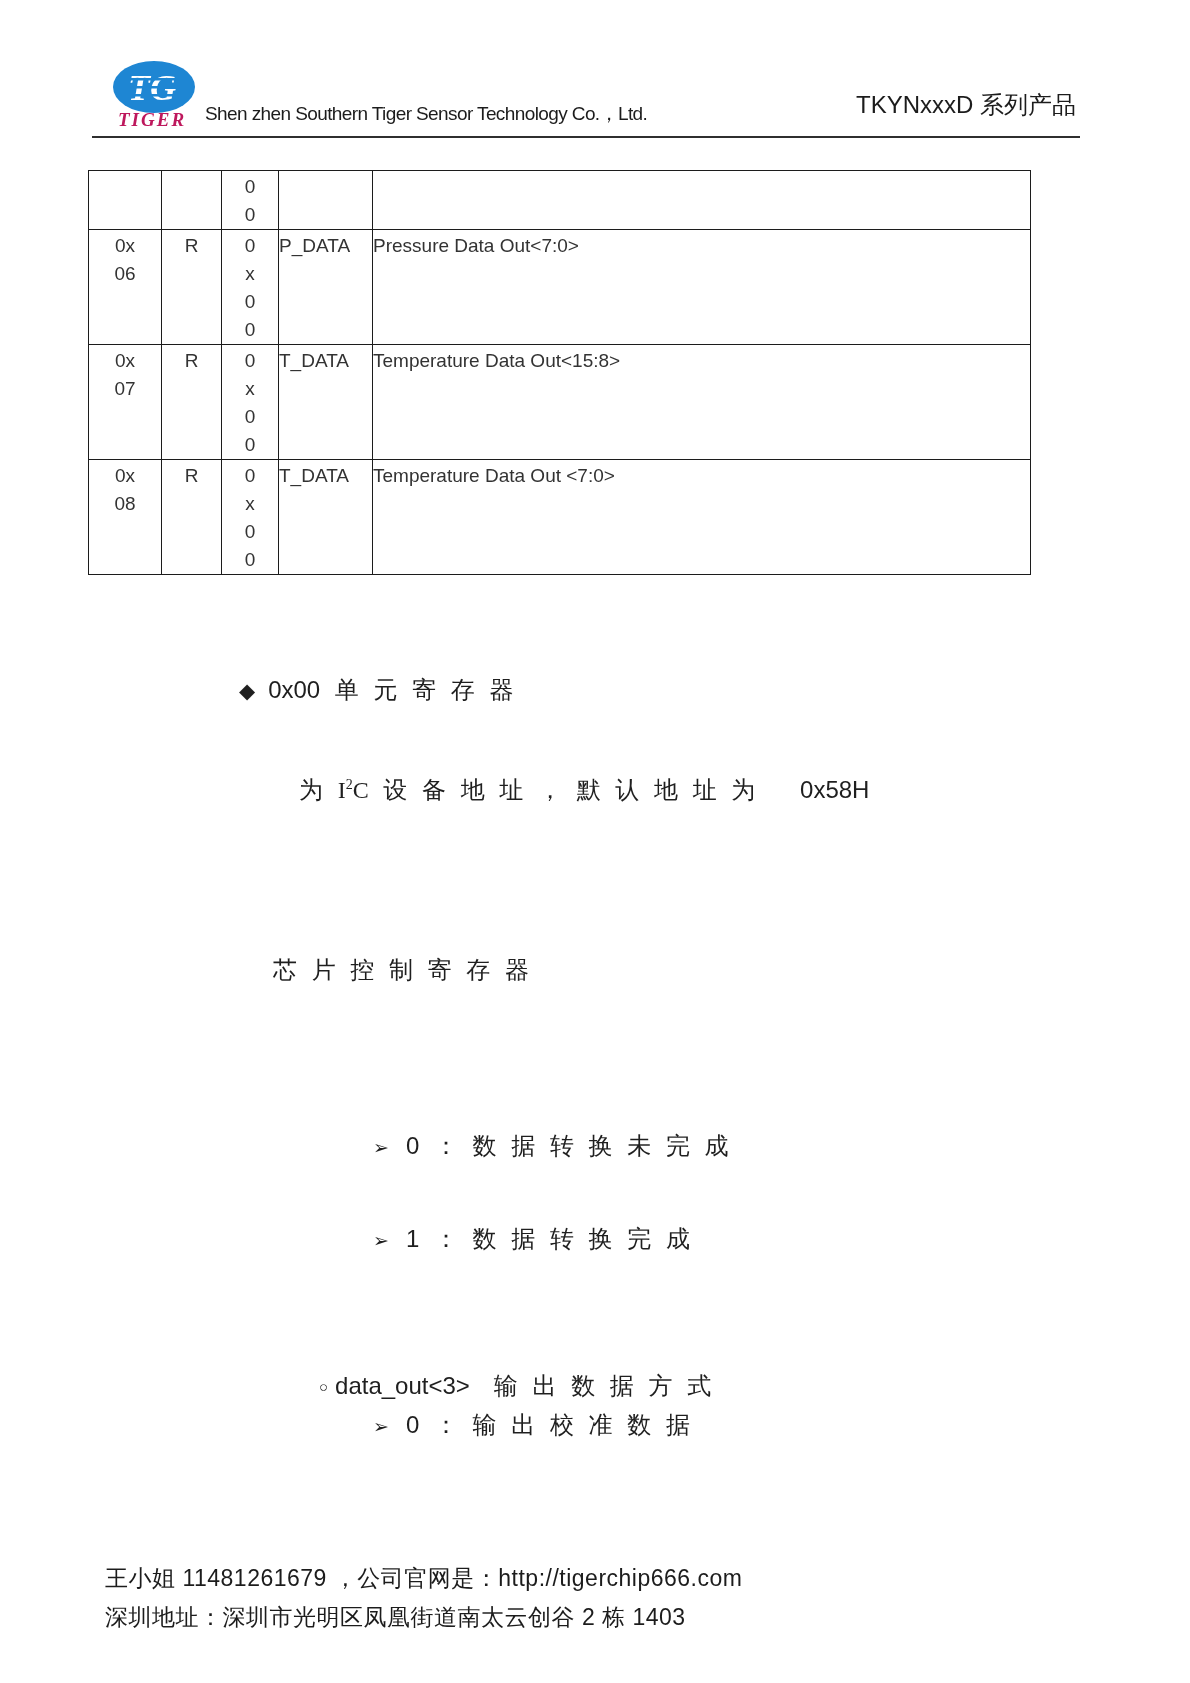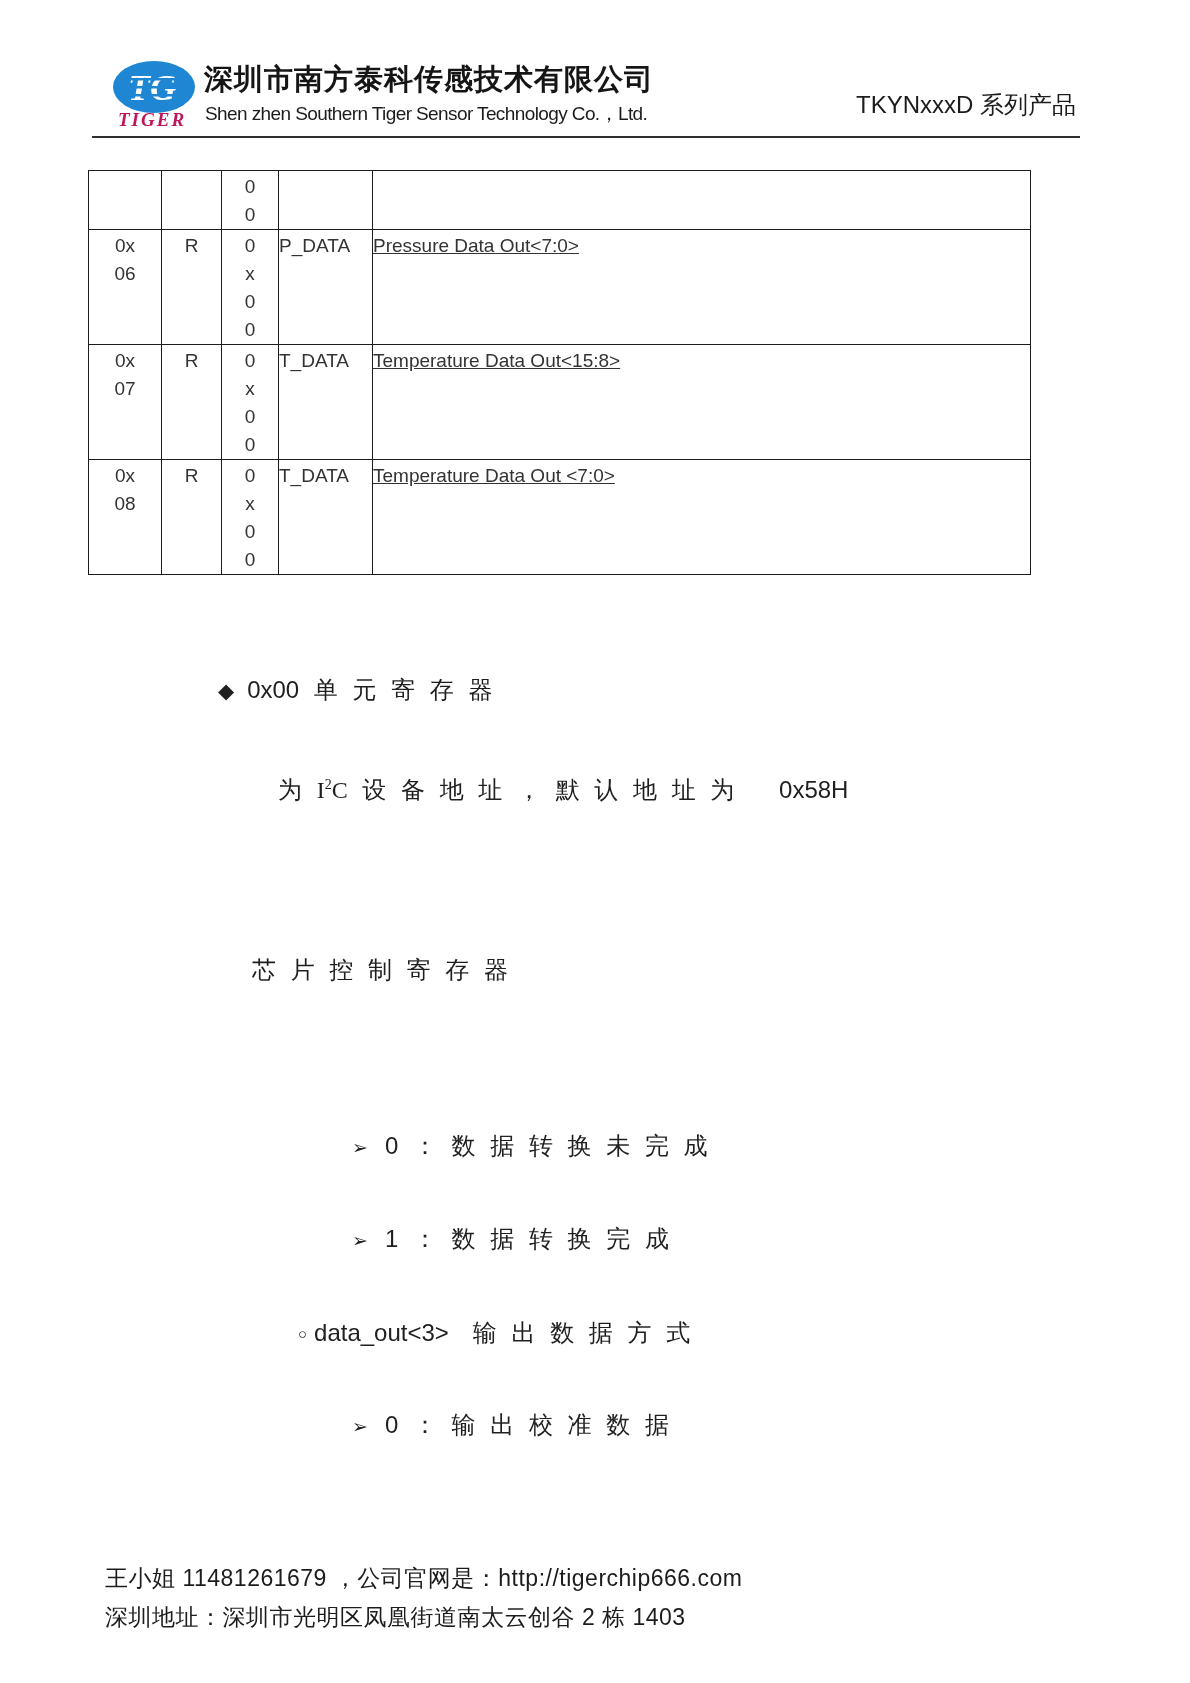--- a/index.html
+++ b/index.html
@@ -36,25 +36,25 @@
   table.reg td{
     border:1.5px solid #1c1c1c;vertical-align:top;
     line-height:28px;padding:2px 0 0 0;white-space:pre-line;overflow:hidden;
   }
   tr.r-part{height:57px;}
   tr.r-full{height:114px;padding-left:36px;}
   td.c-addr{vertical-align:middle;text-align:center;}
   td.c-rw{text-align:center;}
   td.c-val{text-align:center;}
   td.c-name{padding-left:12px;}
-  td.c-desc{padding-left:21px;text-decoration:underline;}
+  td.c-desc{padding-left:21px;}
   
   .li{
     position:absolute;font-size:24px;line-height:32px;color:#1f1f1f;
-    word-spacing:8px;white-space:nowrap;
+    word-spacing:8px;white-space:nowrap;margin-left:21px;
   }
   .b-diamond{font-size:21px;margin-right:13px;}
   .b-circle{font-size:15px;margin-right:7px;position:relative;top:-2px;}
   .b-arrow{font-size:19px;margin-right:17px;}
   .serif-i{font-family:"Liberation Serif","DejaVu Serif",serif;}
   .li sup{font-size:14px;font-family:"Liberation Serif","DejaVu Serif",serif;}
   .val-gap{margin-left:30px;}
   
   .footer-line{
     position:absolute;left:105px;font-size:23px;color:#1c1c1c;white-space:nowrap;letter-spacing:0.5px;
@@ -68,21 +68,20 @@
   <div class="logo-wrap">
     <svg width="84" height="54" viewBox="0 0 84 54">
       <ellipse cx="42" cy="27" rx="41" ry="26" fill="#1e86d3"></ellipse>
       <text x="16" y="40" font-size="36" font-style="italic" font-weight="bold" font-family="Liberation Serif, DejaVu Serif, serif" fill="#ffffff">TG</text>
       <rect x="8" y="18" width="68" height="2.5" fill="#1e86d3"></rect>
       <rect x="8" y="26" width="68" height="2.5" fill="#1e86d3"></rect>
       <rect x="8" y="34" width="68" height="2.5" fill="#1e86d3"></rect>
     </svg>
   </div>
   <div class="logo-brand">TIGER</div>
-  <div class="company-cn">深圳市南方泰科传感技术有限公司</div>
   <div class="company-en">Shen zhen Southern Tiger Sensor Technology Co.，Ltd.</div>
   <div class="product-series">TKYNxxxD 系列产品</div>
   <div class="header-rule"></div>
 
   <table class="reg">
     <colgroup>
       <col style="width:73px">
         <col style="width:60px">
         <col style="width:57px">
         <col style="width:94px">
@@ -151,21 +150,21 @@
 
 
   <div class="li" style="left:352px;top:1130px">
     <span class="b-arrow">➢</span><span>0 ： 数 据 转 换 未 完 成</span>
   </div>
 
   <div class="li" style="left:352px;top:1223px">
     <span class="b-arrow">➢</span><span>1 ： 数 据 转 换 完 成</span>
   </div>
 
-  <div class="li" style="left:298px;top:1317px">
+  <div class="li" style="left:298px;top:1370px">
     <span class="b-circle">○</span><span>data_out&lt;3&gt;　输 出 数 据 方 式</span>
   </div>
 
   <div class="li" style="left:352px;top:1409px">
     <span class="b-arrow">➢</span><span>0 ： 输 出 校 准 数 据</span>
   </div>
 
   <div class="footer-line" style="top:1563px">王小姐 11481261679 ，公司官网是：http://tigerchip666.com</div>
   <div class="footer-line" style="top:1602px">深圳地址：深圳市光明区凤凰街道南太云创谷 2 栋 1403</div>
 

